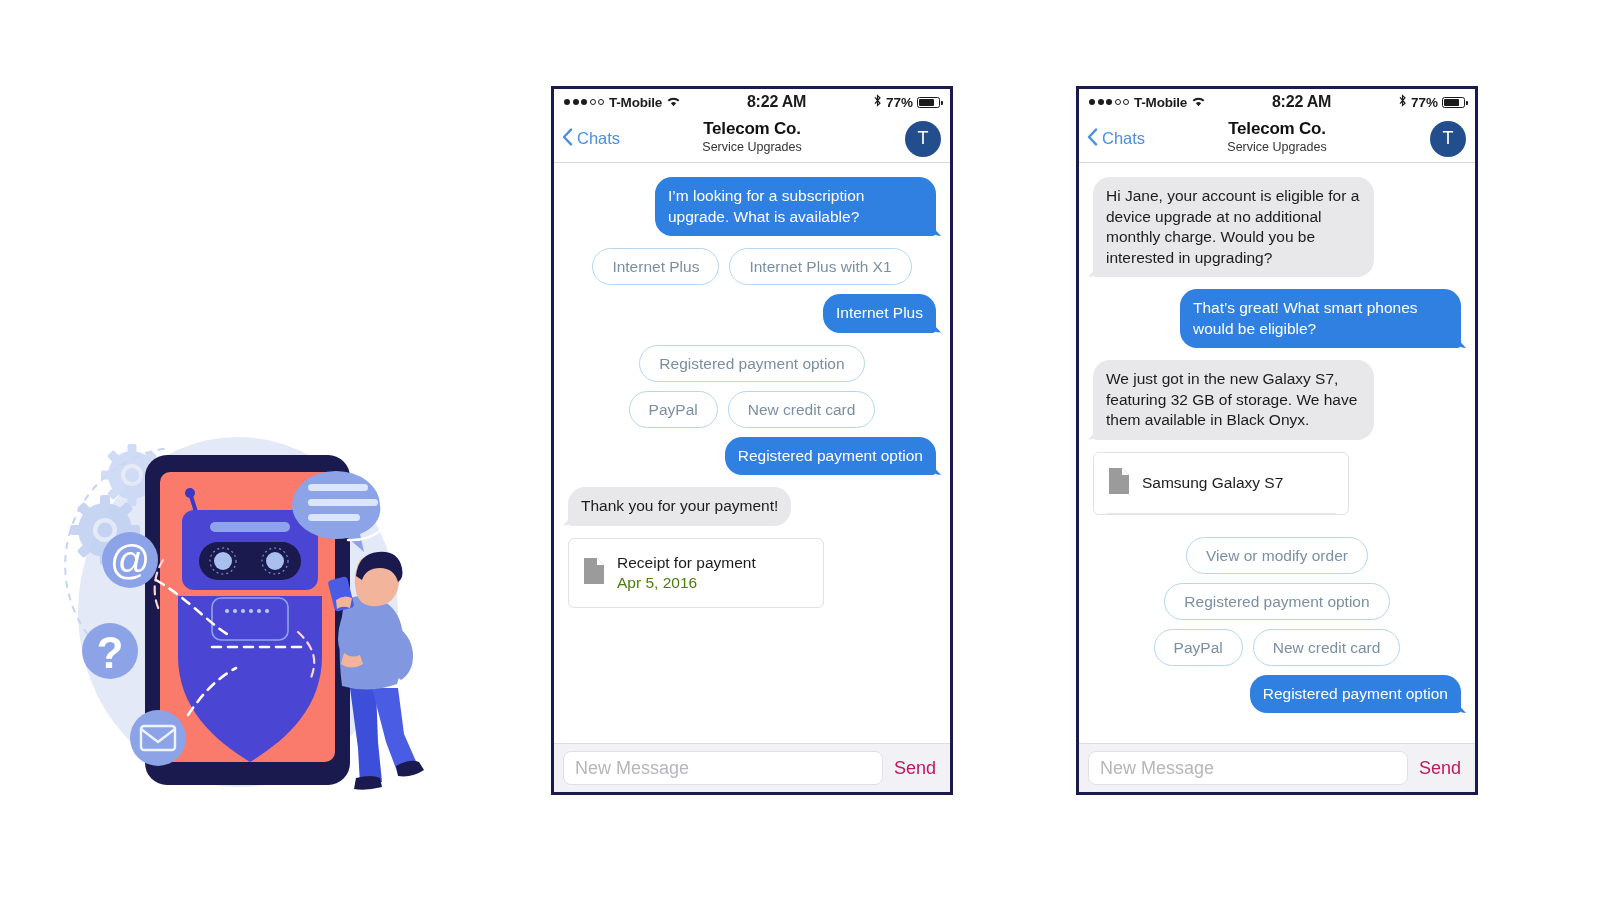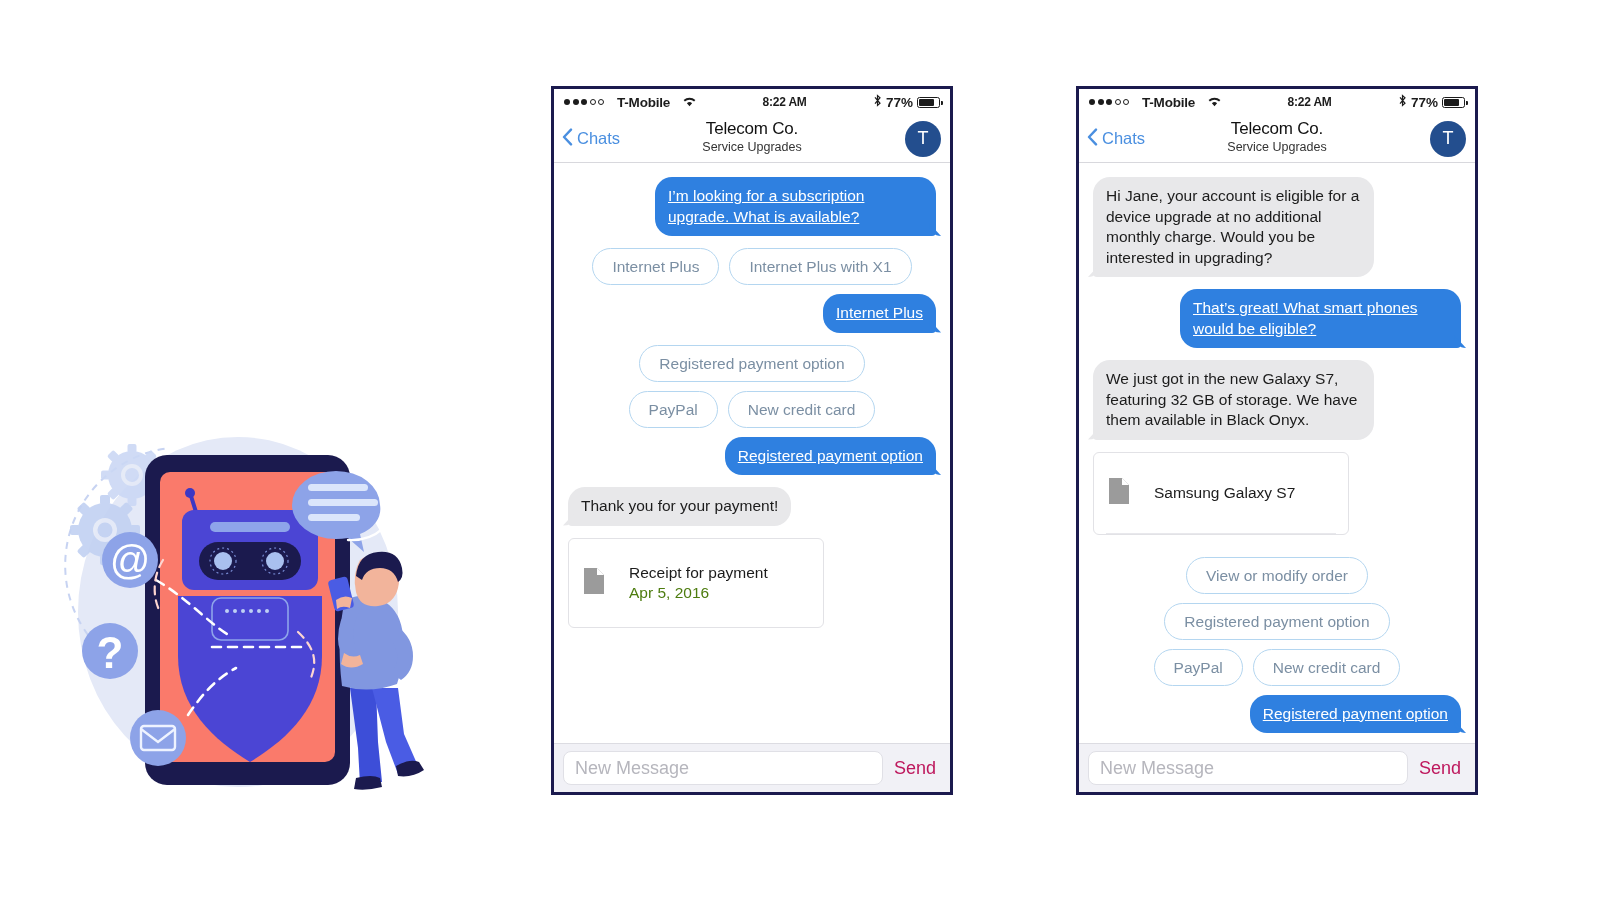--- a/index.html
+++ b/index.html
@@ -36,27 +36,27 @@
   .statusbar{
     height:26px;
     display:flex;align-items:center;
     padding:0 10px;
     font-size:13.5px;
     color:#1c1c1c;
     background:#ffffff;
     flex:0 0 auto;
     font-weight:600;
   }
-  .sb-left{display:flex;align-items:center;gap:13px;}
+  .sb-left{display:flex;align-items:center;gap:5px;}
   .dots{display:flex;align-items:center;gap:2.5px;}
   .dot{width:6px;height:6px;border-radius:50%;background:#1c1c1c;}
   .dot.hollow{background:transparent;border:1px solid #1c1c1c;width:4px;height:4px;}
   .carrier{font-size:13.5px;letter-spacing:-.2px;}
   .wifi{display:inline-block;}
-  .sb-center{flex:1;text-align:center;font-size:12px;letter-spacing:-.2px;}
+  .sb-center{flex:1;text-align:center;font-size:16px;letter-spacing:-.2px;}
   .sb-right{display:flex;align-items:center;gap:4px;justify-content:flex-end;text-align:center;}
   .pct{font-size:13.5px;}
   .batt{
     width:23px;height:11px;border:1.3px solid #1c1c1c;border-radius:2.5px;
     position:relative;padding:1px;box-sizing:border-box;
   }
   .batt:after{
     content:"";position:absolute;right:-3.5px;top:3px;width:2px;height:4px;
     background:#1c1c1c;border-radius:0 1px 1px 0;
   }
@@ -73,21 +73,21 @@
   .back{
     position:absolute;left:8px;top:50%;transform:translateY(-50%);
     display:flex;align-items:center;gap:4px;
     color:#4a8fe0;font-size:16.5px;
   }
   .chev{display:block;}
   .nav-title-wrap{
     position:absolute;left:0;right:0;top:4px;text-align:center;
     pointer-events:none;
   }
-  .nav-title{font-size:17px;font-weight:normal;color:#111;letter-spacing:-.2px;line-height:20px;}
+  .nav-title{font-size:17px;font-weight:bold;color:#111;letter-spacing:-.2px;line-height:20px;}
   .nav-sub{font-size:12.5px;color:#333;line-height:17px;}
   .avatar{
     position:absolute;right:9px;top:50%;transform:translateY(-50%);
     width:36px;height:36px;border-radius:50%;
     background:#234e8e;
     color:#fff;font-size:18px;
     display:flex;align-items:center;justify-content:center;
   }
 
   
@@ -108,21 +108,21 @@
     max-width:255px;
     padding:9px 13px;
     border-radius:17px;
     font-size:15.5px;
     line-height:20.5px;
     position:relative;
     word-wrap:break-word;
     white-space:pre-line;
   }
   .bubble.in{ background:#e8e8ea; color:#1c1c1c; border-bottom-left-radius:4px; }
-  .bubble.out{ background:#2f80e0; color:#ffffff; border-bottom-right-radius:4px;text-decoration:underline; }
+  .bubble.out{ background:#2f80e0; color:#ffffff; border-bottom-right-radius:4px; }
   .bubble.in:after{
     content:"";position:absolute;left:-5px;bottom:0;
     width:12px;height:13px;background:#e8e8ea;
     border-bottom-right-radius:12px;
     clip-path:polygon(0 100%,100% 100%,100% 0);
   }
   .bubble.out:after{
     content:"";position:absolute;right:-5px;bottom:0;
     width:12px;height:13px;background:#2f80e0;
     border-bottom-left-radius:12px;
@@ -145,21 +145,21 @@
 
   
   .card{
     border:1px solid #e2e2e6;
     border-radius:6px;
     background:#fff;
     width:254px;
     overflow:hidden;
     margin-bottom:10px;
   }
-  .card-main{display:flex;align-items:center;gap:24px;padding:24px 14px;}
+  .card-main{display:flex;align-items:center;gap:12px;padding:14px 14px;}
   .card-text{font-size:15.5px;line-height:20px;color:#1c1c1c;}
   .card-text .sub{color:#4d7c0f;}
   .card-divider{height:1px;background:#e8e8ec;margin:0 12px;}
   .card-action{
     padding:13px 14px;
     color:#2f7fd0;font-weight:bold;font-size:15.5px;
   }
   .doc-icon{flex:0 0 auto;}
 
   

